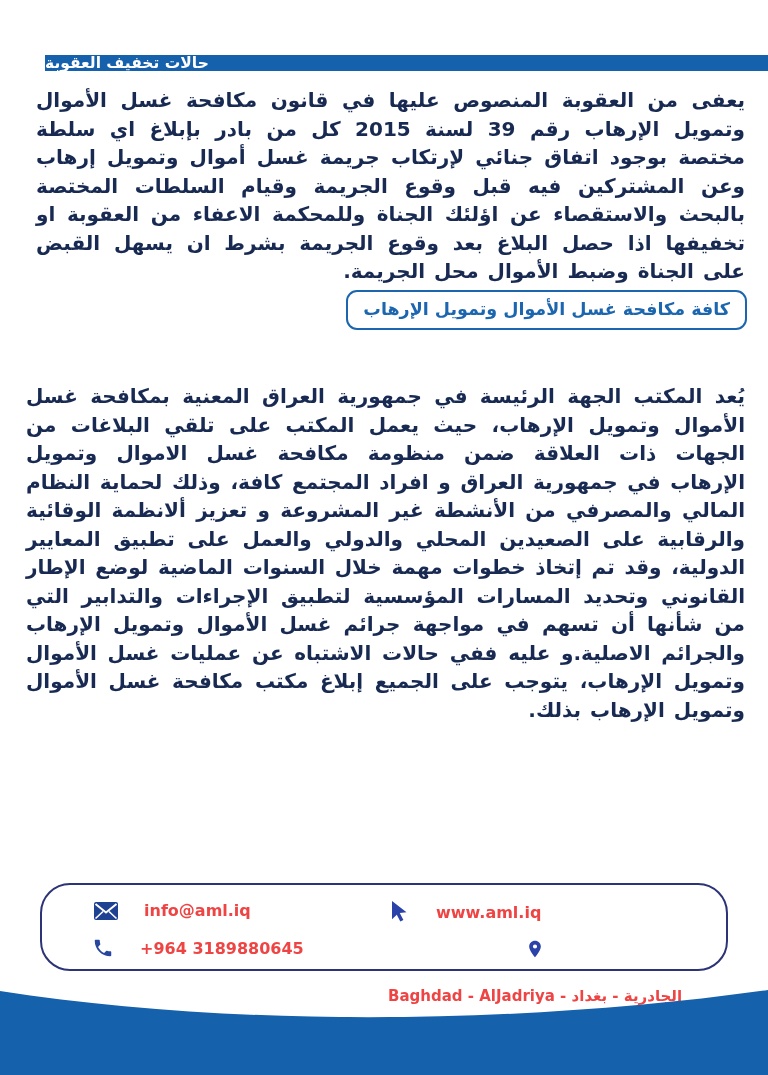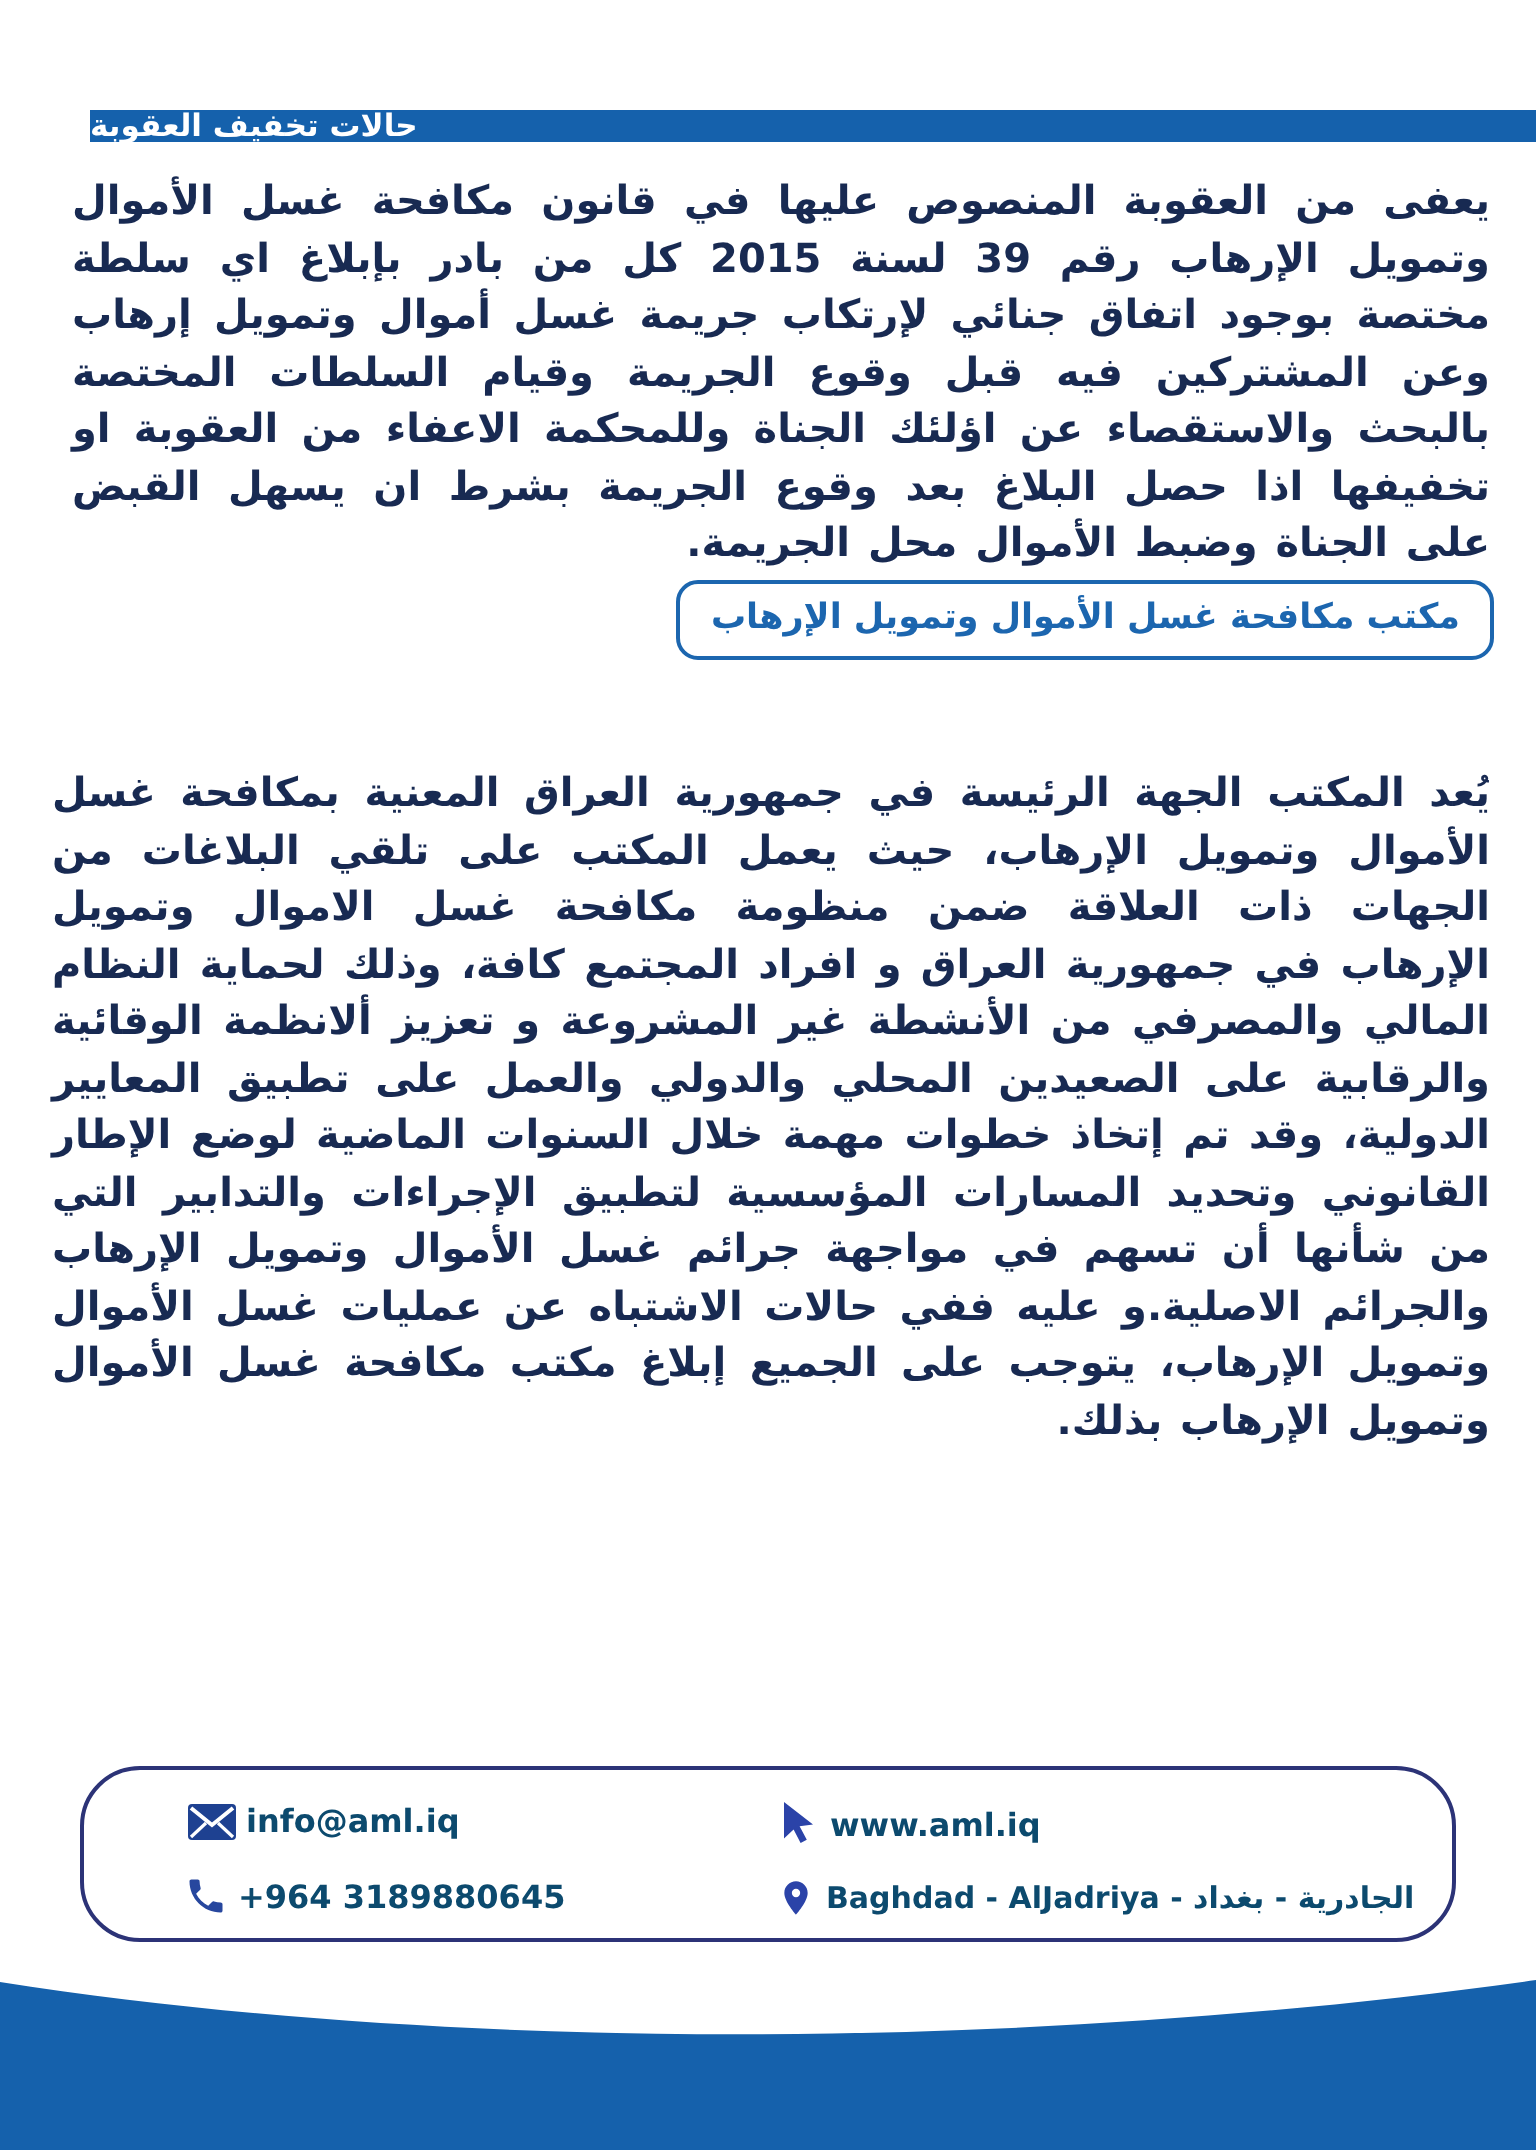--- a/index.html
+++ b/index.html
@@ -48,43 +48,43 @@
     direction:rtl;white-space:nowrap;
     background:#ffffff;
   }
   
   .contact-box{
     position:absolute;left:40px;top:883px;width:688px;height:88px;
     border:2px solid #2c3377;border-radius:30px;
     box-sizing:border-box;background:#ffffff;
   }
   .contact-item{
-    position:absolute;display:flex;align-items:center;gap:5px;
-    color:#0c4a6e;font-size:16px;white-space:nowrap;justify-content:flex-end;
+    position:absolute;display:flex;align-items:center;gap:26px;
+    color:#ef4444;font-size:16px;white-space:nowrap;justify-content:flex-end;
   }
   .ci-email{left:52px;top:16px;}
   .ci-phone{left:50px;top:52px;}
   .ci-web{left:346px;top:15px;}
-  .ci-addr{left:346px;top:52px;font-size:15px;}
+  .ci-addr{left:346px;top:52px;font-size:15px;flex-direction:column;}
   .cicon{flex:0 0 auto;display:block;}
   
   .footer-wave{position:absolute;left:0;bottom:0;width:768px;height:92px;}
 </style>
 </head>
 <body>
 
 <div class="page">
 
   <div class="header-bar">
     <span class="title">حالات تخفيف العقوبة</span>
   </div>
 
   <div class="para para-1">يعفى من العقوبة المنصوص عليها في قانون مكافحة غسل الأموال وتمويل الإرهاب رقم 39 لسنة 2015 كل من بادر بإبلاغ اي سلطة مختصة بوجود اتفاق جنائي لإرتكاب جريمة غسل أموال وتمويل إرهاب وعن المشتركين فيه قبل وقوع الجريمة وقيام السلطات المختصة بالبحث والاستقصاء عن اؤلئك الجناة وللمحكمة الاعفاء من العقوبة او تخفيفها اذا حصل البلاغ بعد وقوع الجريمة بشرط ان يسهل القبض على الجناة وضبط الأموال محل الجريمة.</div>
 
-  <div class="badge">مكتب مكافحة غسل الأموال وتمويل الإرهاب</div>
+  <div class="badge">كافة مكافحة غسل الأموال وتمويل الإرهاب</div>
 
   <div class="para para-2">يُعد المكتب الجهة الرئيسة في جمهورية العراق المعنية بمكافحة غسل الأموال وتمويل الإرهاب، حيث يعمل المكتب على تلقي البلاغات من الجهات ذات العلاقة ضمن منظومة مكافحة غسل الاموال وتمويل الإرهاب في جمهورية العراق و افراد المجتمع كافة، وذلك لحماية النظام المالي والمصرفي من الأنشطة غير المشروعة و تعزيز ألانظمة الوقائية والرقابية على الصعيدين المحلي والدولي والعمل على تطبيق المعايير الدولية، وقد تم إتخاذ خطوات مهمة خلال السنوات الماضية لوضع الإطار القانوني وتحديد المسارات المؤسسية لتطبيق الإجراءات والتدابير التي من شأنها أن تسهم في مواجهة جرائم غسل الأموال وتمويل الإرهاب والجرائم الاصلية.و عليه ففي حالات الاشتباه عن عمليات غسل الأموال وتمويل الإرهاب، يتوجب على الجميع إبلاغ مكتب مكافحة غسل الأموال وتمويل الإرهاب بذلك.</div>
 
 
   <div class="contact-box">
 
     <div class="contact-item ci-email">
       <svg class="cicon" width="24" height="18" viewBox="0 0 24 18">
         <rect x="0" y="0" width="24" height="18" rx="2" fill="#1e4191"></rect>
         <polyline points="1.5,2 12,10.5 22.5,2" fill="none" stroke="#ffffff" stroke-width="2"></polyline>

